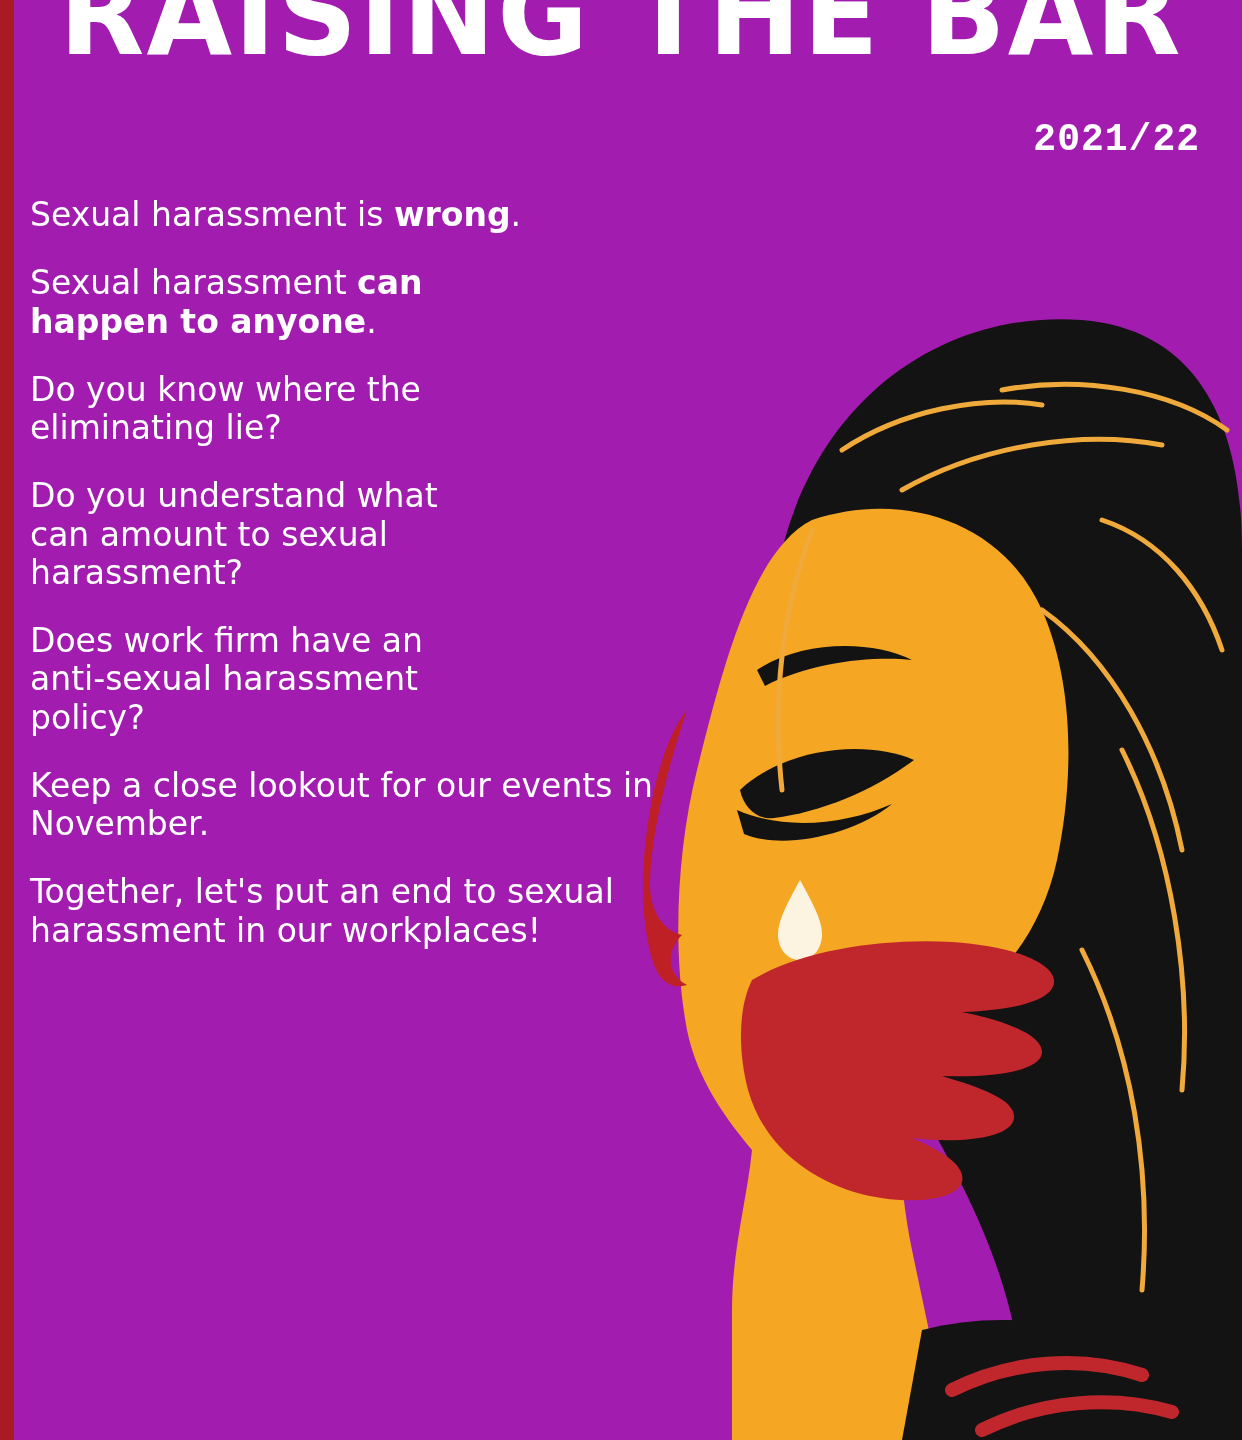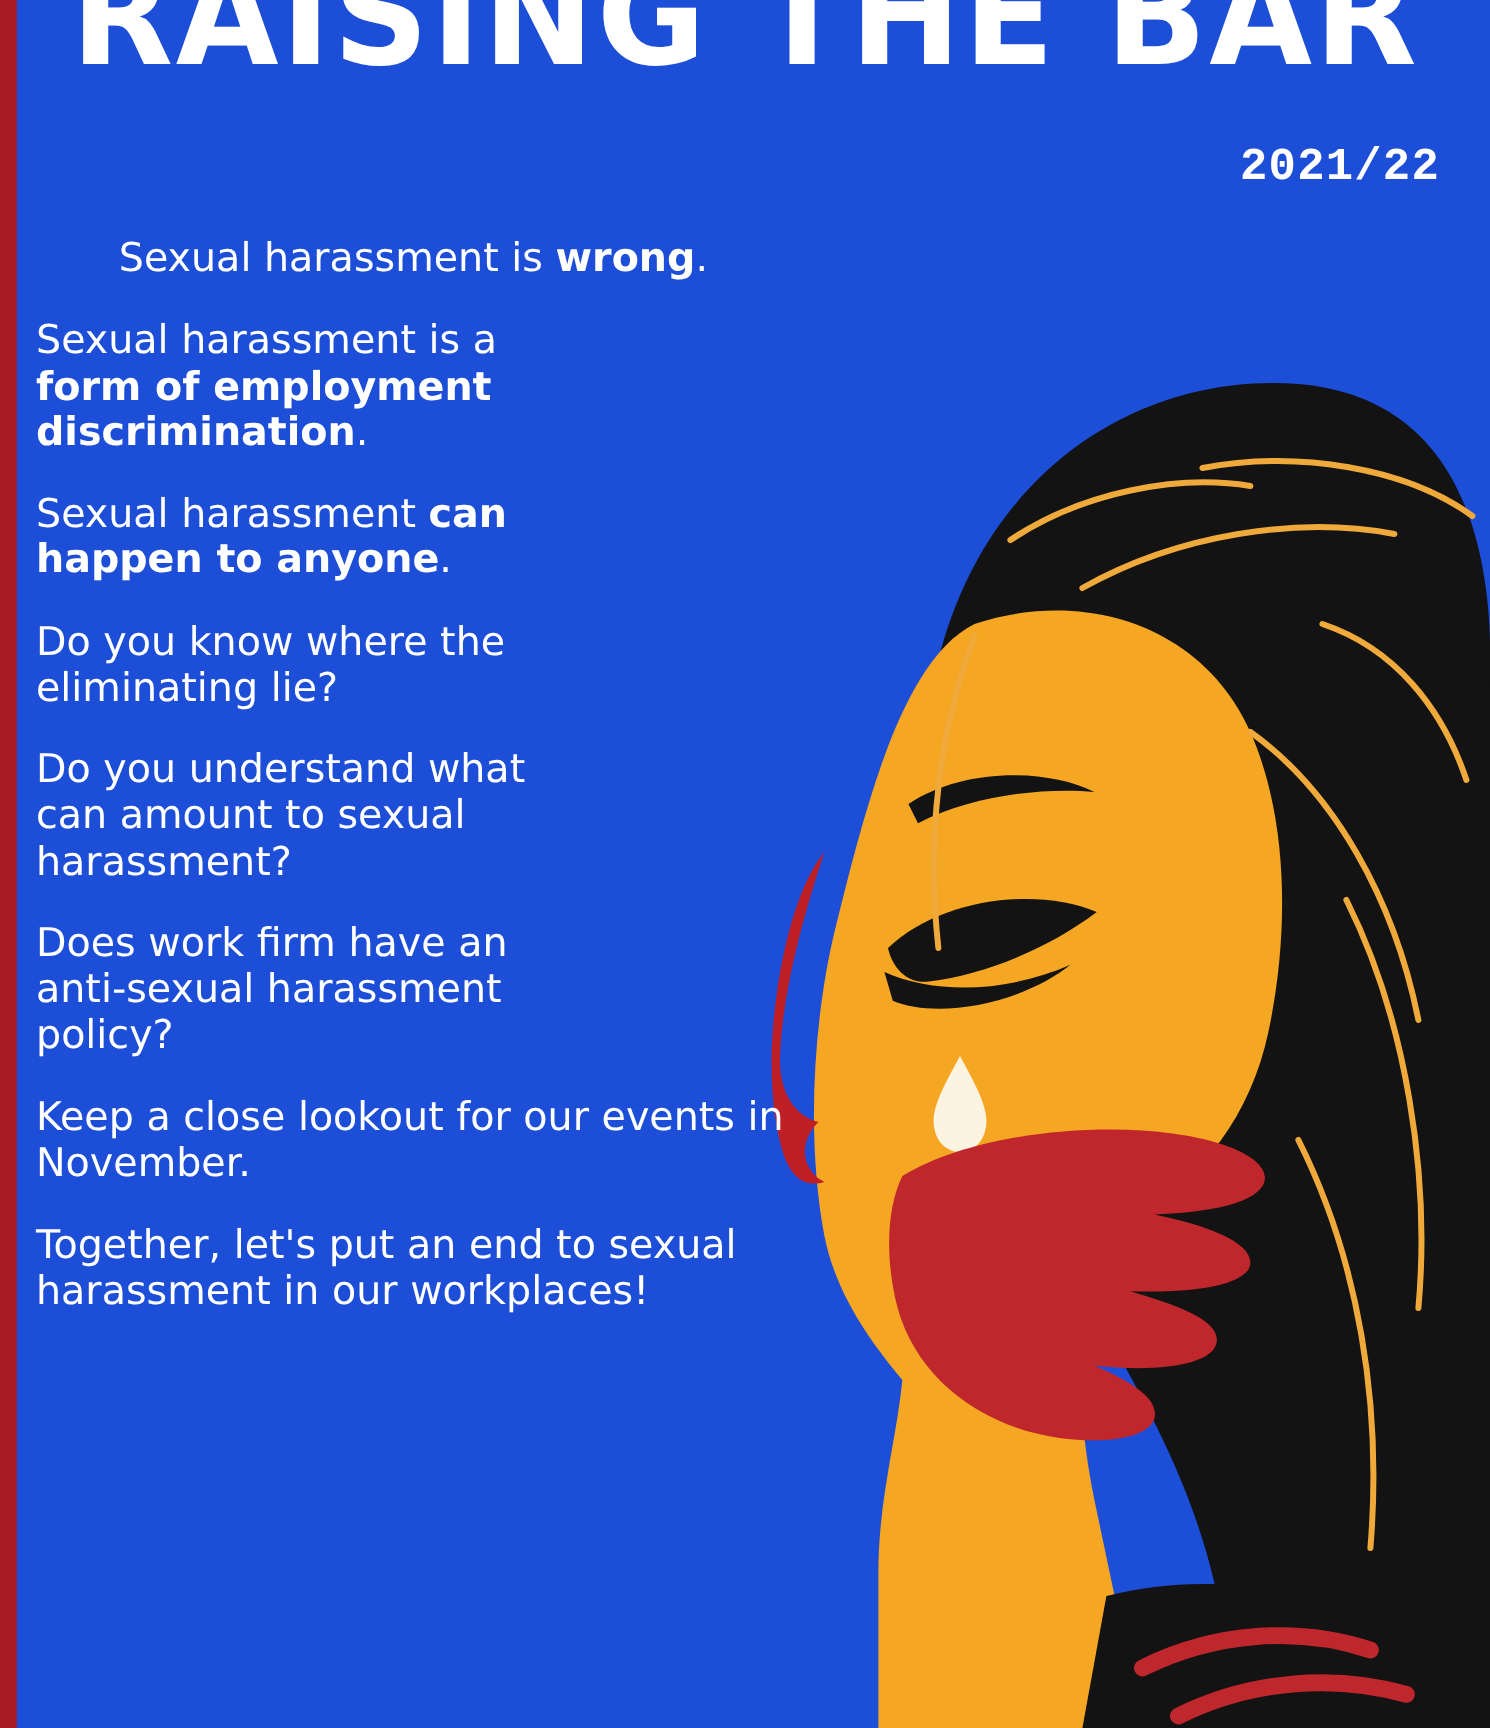--- a/index.html
+++ b/index.html
@@ -12,21 +12,21 @@
     height: 1440px;
     position: relative;
     overflow: hidden;
     font-family: "Liberation Sans", sans-serif;
   }
 
   
   .poster {
     position: absolute;
     inset: 0;
-    background: #1d4ed8;
+    background: #a21caf;
     overflow: hidden;
   }
   
   .edge-strip {
     position: absolute;
     left: 0;
     top: 0;
     width: 14px;
     height: 100%;
     background: #a81b24;
@@ -77,21 +77,21 @@
     font-size: 33px;
     line-height: 1.16;
     z-index: 5;
   }
   .copy p {
     margin: 0 0 30px 0;
   }
   .copy p:last-child { margin-bottom: 0; }
   .copy b { font-weight: 700; }
 
-  .p-narrow { width: 560px; text-align: right; }
+  .p-narrow { width: 560px; }
   .p-mid    { width: 470px; }
   .p-wide   { width: 670px; }
 
   
   .illustration {
     position: absolute;
     right: 0;
     bottom: 0;
     width: 760px;
     height: 1250px;
@@ -162,21 +162,20 @@
 
   <div class="title-block">
     <h1 class="main-title">RAISING THE BAR</h1>
   </div>
   <div class="year">2021/22</div>
 
   <div class="copy">
 
     <p class="p-narrow"><span>Sexual harassment is </span><b>wrong</b><span>.</span></p>
 
-    <p class="p-mid"><span>Sexual harassment is a </span><b>form of employment discrimination</b><span>.</span></p>
 
     <p class="p-mid"><span>Sexual harassment </span><b>can happen to anyone</b><span>.</span></p>
 
     <p class="p-mid">Do you know where the eliminating lie?</p>
 
     <p class="p-mid">Do you understand what can amount to sexual harassment?</p>
 
     <p class="p-mid">Does work firm have an anti-sexual harassment policy?</p>
 
 

